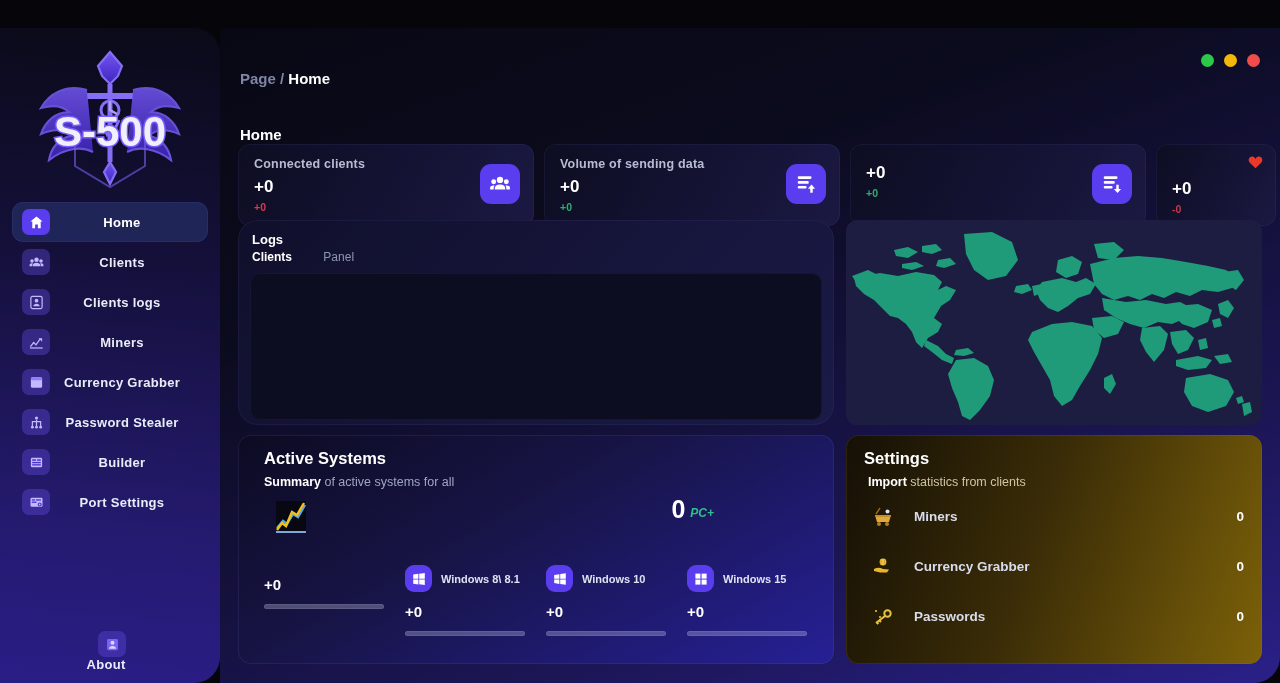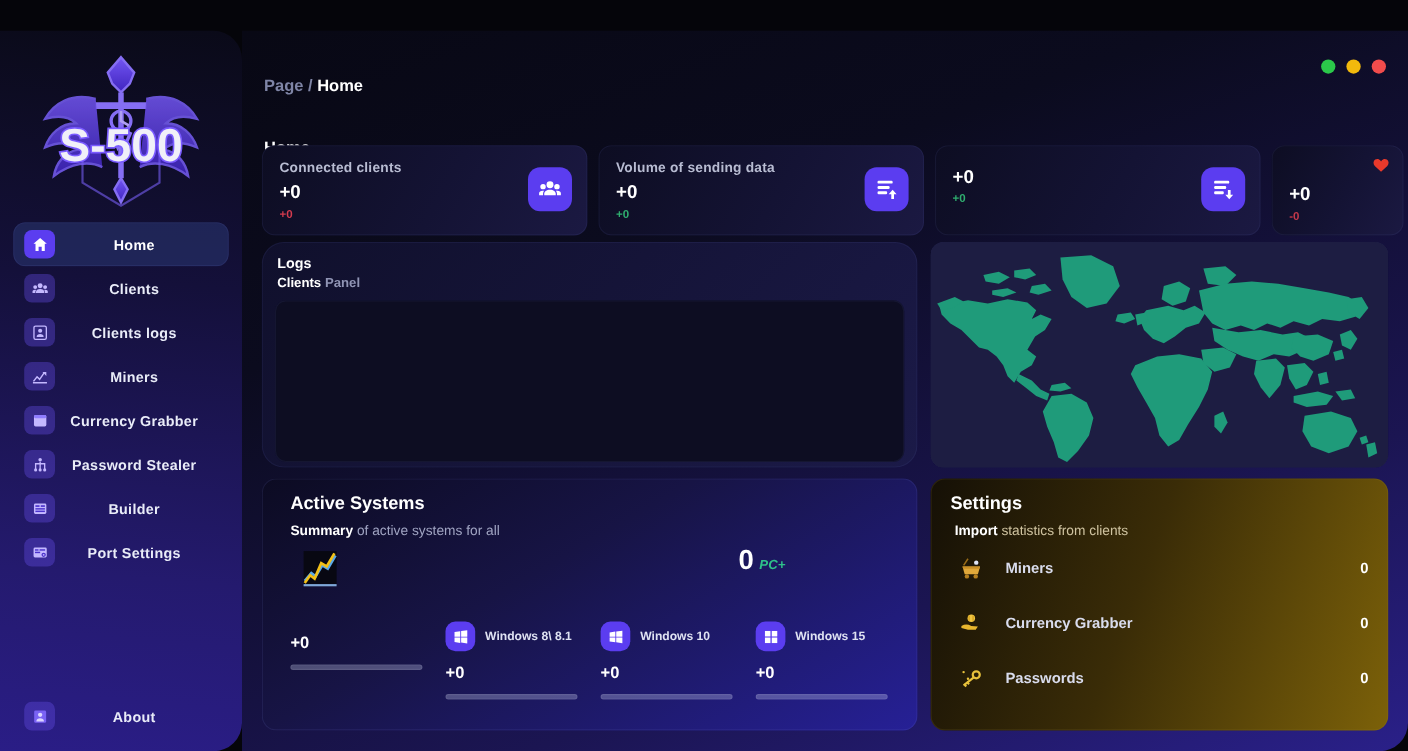--- a/index.html
+++ b/index.html
@@ -70,20 +70,21 @@
   .nav-item.active .nav-label { color: #ffffff; }
 
   .about-item {
     position: absolute;
     left: 12px; bottom: 12px;
     width: 196px; height: 40px;
     display: flex; align-items: center;
     border-radius: 11px;
     padding: 0 6px;
     cursor: pointer;
+    flex-direction: column;
   }
 
   
   #main {
     position: absolute;
     left: 220px; top: 28px;
     width: 1060px; height: 655px;
     background: linear-gradient(160deg, #080814 0%, #0b0b1e 30%, #1b1552 72%, #2a2089 100%);
     border-bottom-right-radius: 26px;
     overflow: hidden;
@@ -113,20 +114,21 @@
   }
   .card {
     position: relative;
     width: 296px; height: 82px;
     background: linear-gradient(120deg, #0d0d22 0%, #141334 55%, #1b1942 100%);
     border-radius: 12px;
     padding: 13px 16px;
     box-shadow: inset 0 0 0 1px rgba(90,95,170,0.12);
     overflow: hidden;
     flex: 0 0 auto;
+    margin-top: 12px;
   }
   .card.partial { width: 120px; }
   .card-title { font-size: 12.5px; font-weight: 700; color: #b8bcd2; letter-spacing:.2px; }
   .card-val { font-size: 17px; font-weight: 700; color: #ffffff; margin-top: 6px; }
   .card-delta { font-size: 10.5px; font-weight: 700; margin-top: 4px; }
   .card-ico {
     position: absolute; right: 14px; top: 20px;
     width: 40px; height: 40px; border-radius: 11px;
     background: #5b3df0;
     display: flex; align-items: center; justify-content: center;
@@ -138,21 +140,21 @@
     position: absolute; left: 18px; top: 192px;
     width: 596px; height: 205px;
     background: linear-gradient(135deg, #10102c 0%, #151438 45%, #1b1a48 100%);
     border-radius: 20px;
     padding: 12px 12px 10px 12px;
     box-shadow: inset 0 0 0 1px rgba(90,95,170,0.12);
   }
   .logs-title { font-size: 13px; font-weight: 700; color: #ffffff; padding-left: 2px;}
   .logs-sub { font-size: 12px; margin-top: 3px; padding-left: 2px;}
   .logs-sub b { color: #ffffff; font-weight: 700; }
-  .logs-sub span { color: #9094b4; font-weight: 700; }
+  .logs-sub span { color: #9094b4; font-weight: 400; margin-left: 28px; }
   .logs-body {
     margin-top: 9px;
     height: 147px;
     background: #0d0d22;
     border-radius: 10px;
     box-shadow: inset 0 0 0 1px rgba(70,75,140,0.14);
   }
 
   
   .map {

